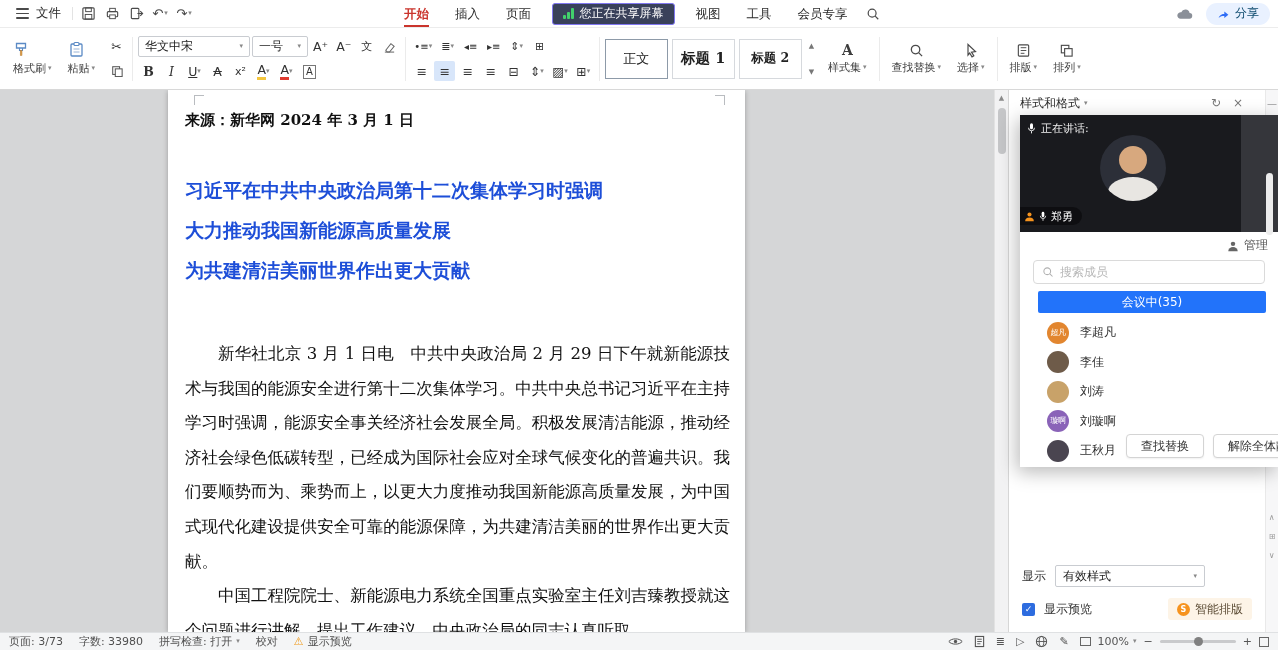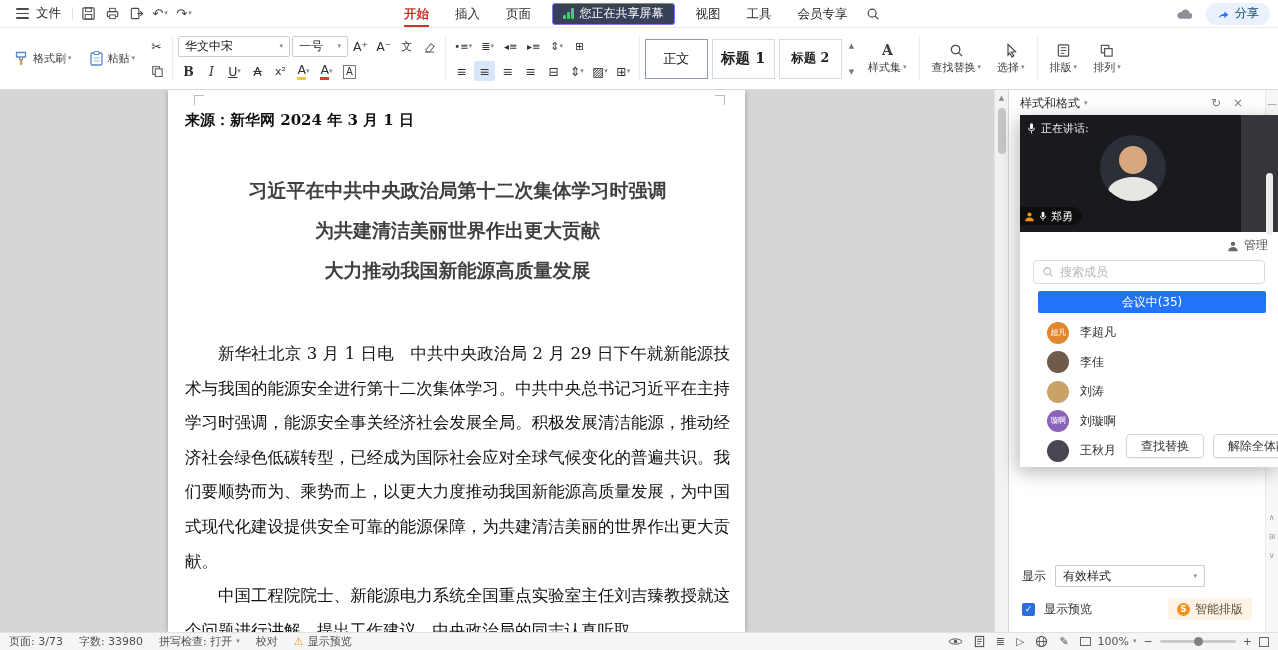--- a/index.html
+++ b/index.html
@@ -21,21 +21,21 @@
 .share-badge{display:flex;align-items:center;gap:6px;height:22px;padding:0 10px;margin:0 8px;border-radius:3px;background:#39415a;border:1px solid #8077f0;color:#fff;font-size:12px}
 .sig{display:flex;align-items:flex-end;gap:1.5px;height:11px}
 .sig i{display:block;width:2.5px;background:#42d06c;border-radius:1px}
 .mb-right{margin-left:auto;display:flex;align-items:center;gap:10px}
 .share-btn{display:flex;align-items:center;gap:5px;height:22px;padding:0 11px;border-radius:12px;background:#e9f1ff;color:#0c4a6e;font-size:12px}
 
 .ribbon{position:absolute;left:0;top:28px;width:100%;height:62px;background:#fff;border-bottom:1px solid #d8d8d8;display:flex;align-items:center;padding:0 6px;z-index:35}
 .rsep{width:1px;height:44px;background:#ebebeb;margin:0 5px;flex:none}
 .rgroup{display:flex;flex-direction:column;gap:5px}
 .rgroup.h{flex-direction:row;align-items:center;gap:2px}
-.bigbtn{display:flex;flex-direction:row;align-items:center;gap:3px;padding:3px 7px;font-size:11px;color:#3d3d3d;border-radius:3px}
+.bigbtn{display:flex;flex-direction:column;align-items:flex-start;gap:3px;padding:3px 7px;font-size:11px;color:#3d3d3d;border-radius:3px}
 .lbl{display:flex;align-items:center;gap:2px}
 .minicol{display:flex;flex-direction:column;gap:5px;margin-left:2px}
 .rrow{display:flex;align-items:center;gap:2px}
 .combo{display:flex;align-items:center;gap:4px;height:21px;border:1px solid #c9ccd1;border-radius:2px;background:#fff;padding:0 6px;font-size:12px;color:#222}
 .combo .caret{margin-left:auto}
 .sbtn{min-width:21px;height:20px;padding:0 3px;display:flex;align-items:center;justify-content:center;border-radius:2px;font-size:12.5px;color:#333}
 .sbtn.on{background:#d8e6fa}
 .serif{font-family:"DejaVu Serif","Liberation Serif",serif}
 .stylebox{width:63px;height:40px;background:#fff;border:1px solid #d6d9dd;display:flex;align-items:center;justify-content:center;font-family:"DejaVu Serif","Liberation Serif",serif;color:#222;font-size:13px}
 .stylebox.sel{border:1.6px solid #8d9aa8}
@@ -43,21 +43,21 @@
 .stylebox.t2{font-weight:700;font-size:12.5px}
 .gal-arrows{display:flex;flex-direction:column;justify-content:space-between;height:40px;padding:3px 3px;color:#777;font-size:7px}
 .stack{display:flex;flex-direction:column;align-items:center;gap:2px;padding:2px 7px;font-size:11px;color:#3d3d3d}
 
 .workspace{position:absolute;left:0;top:90px;width:1008px;height:542px;background:#d5d6d7;overflow:hidden}
 .page{position:absolute;left:168px;top:0;width:577px;height:542px;background:#fff;box-shadow:0 1px 5px rgba(0,0,0,.28);padding:0 15px 0 17px;overflow:hidden}
 .cmark{position:absolute;top:5px;width:10px;height:10px;border-color:#b9bcc0;border-style:solid}
 .cmark.l{left:26px;border-width:1.5px 0 0 1.5px}
 .cmark.r{right:20px;border-width:1.5px 1.5px 0 0}
 .src-line{margin-top:21px;font:700 15px "DejaVu Serif","Liberation Serif",serif;color:#111}
-.doc-title{margin-top:40px;text-align:center;font:700 19px/40px "DejaVu Serif","Liberation Serif",serif;color:#404040}
+.doc-title{margin-top:40px;text-align:left;font:700 19px/40px "DejaVu Serif","Liberation Serif",serif;color:#1d4ed8}
 .doc-body{margin-top:47px;font:16.5px/34.6px "DejaVu Serif","Liberation Serif",serif;color:#111;text-align:justify}
 .doc-body p{text-indent:2em}
 .vscroll{position:absolute;right:0;top:0;width:14px;height:100%;background:#f2f2f3;border-left:1px solid #e2e2e2;display:flex;flex-direction:column;align-items:center}
 .vscroll .arr{font-size:7px;color:#8a8a8a;margin-top:4px}
 .vscroll .thumb{width:8px;height:46px;background:#c5c6c8;border-radius:4px;margin-top:6px}
 
 .stylepanel{position:absolute;left:1008px;top:90px;width:270px;height:542px;background:#fff;border-left:1px solid #d6d6d6;z-index:20}
 .sp-head{display:flex;align-items:center;gap:4px;height:26px;padding:0 11px;font-size:12px;color:#2e2e2e}
 .sp-icos{margin-left:auto;display:flex;gap:12px;color:#777;font-size:12px;margin-right:24px}
 .sp-strip{position:absolute;right:0;top:0;width:13px;height:100%;background:#f7f7f8;border-left:1px solid #e9e9e9;display:flex;flex-direction:column;align-items:center;color:#9a9a9a}
@@ -377,22 +377,22 @@
 </div>
 
 <div class="workspace">
   <div class="page">
     <span class="cmark l"></span>
     <span class="cmark r"></span>
     <div class="src-line">来源：新华网 2024 年 3 月 1 日</div>
     <div class="doc-title">
 
     <div>习近平在中共中央政治局第十二次集体学习时强调</div>
+        <div>大力推动我国新能源高质量发展</div>
         <div>为共建清洁美丽世界作出更大贡献</div>
-        <div>大力推动我国新能源高质量发展</div>
       </div>
     <div class="doc-body">
 
     <p>新华社北京 3 月 1 日电　中共中央政治局 2 月 29 日下午就新能源技术与我国的能源安全进行第十二次集体学习。中共中央总书记习近平在主持学习时强调，能源安全事关经济社会发展全局。积极发展清洁能源，推动经济社会绿色低碳转型，已经成为国际社会应对全球气候变化的普遍共识。我们要顺势而为、乘势而上，以更大力度推动我国新能源高质量发展，为中国式现代化建设提供安全可靠的能源保障，为共建清洁美丽的世界作出更大贡献。</p>
         <p>中国工程院院士、新能源电力系统全国重点实验室主任刘吉臻教授就这个问题进行讲解，提出工作建议。中央政治局的同志认真听取</p>
       </div>
   </div>
   <div class="vscroll">
     <span class="arr">▲</span>
     <span class="thumb"></span>

